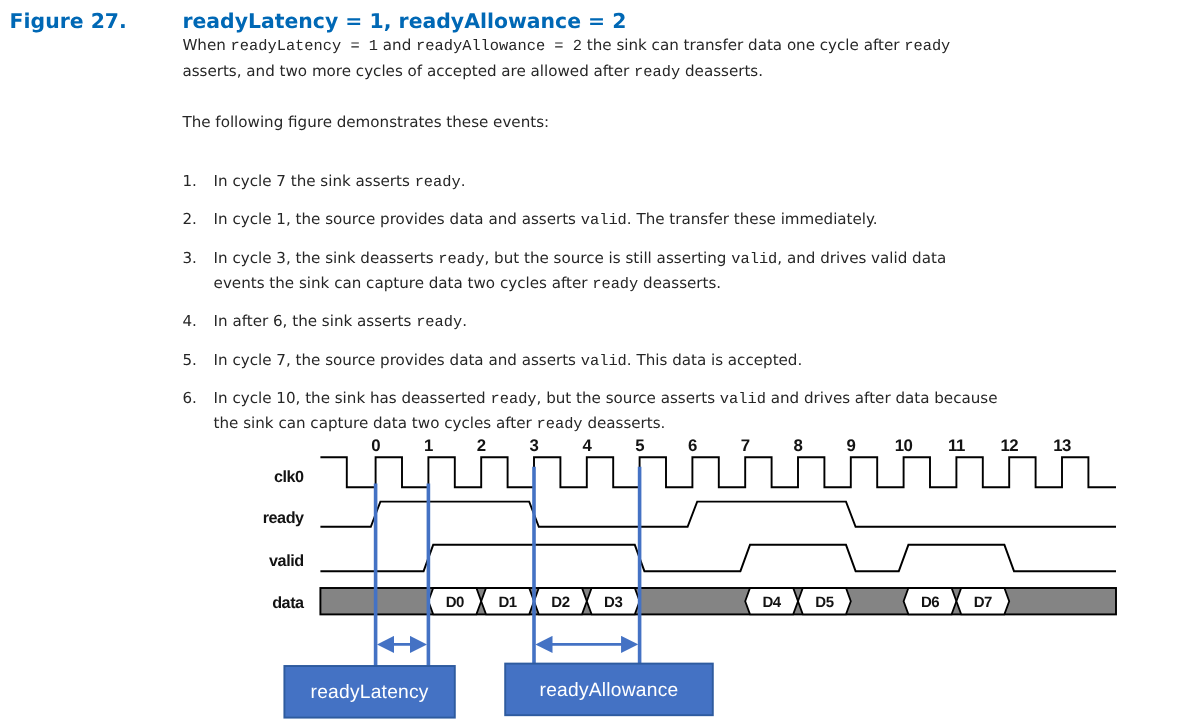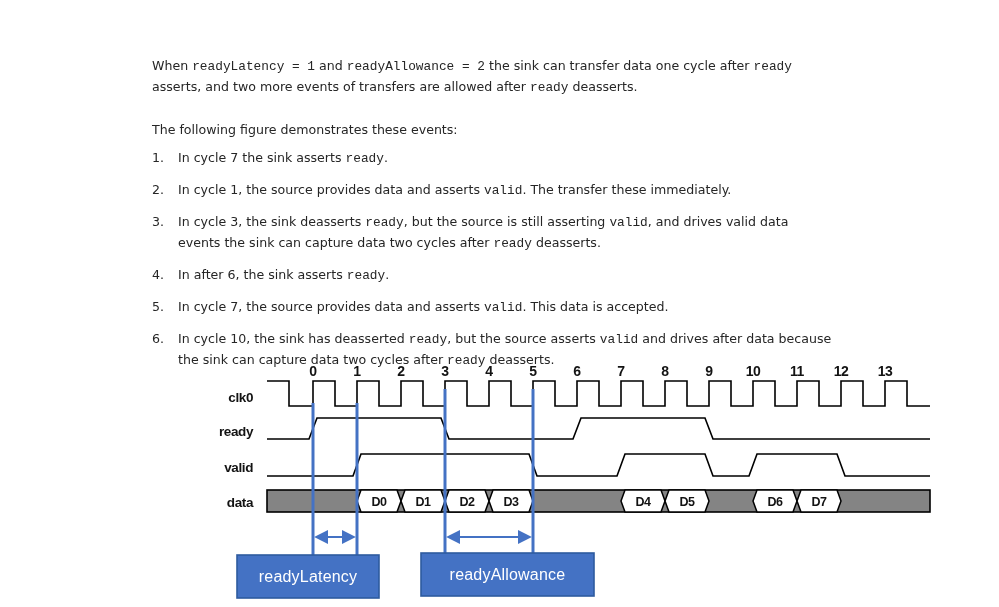--- a/index.html
+++ b/index.html
@@ -3,48 +3,50 @@
 <meta charset="utf-8">
 <style>
   html,body{margin:0;padding:0;background:#ffffff;}
   body{width:999px;height:607px;position:relative;overflow:hidden;
        font-family:"DejaVu Sans",sans-serif;color:#262626;}
 
   .fig-header{position:absolute;left:8px;top:8px;display:flex;
               font-weight:bold;font-size:17px;color:#0068B5;white-space:nowrap;}
   .fig-label{width:144px;flex:none;}
 
-  .content{position:absolute;left:152px;top:56px;width:840px;
+  .content{position:absolute;left:152px;top:28px;width:840px;
            font-size:12.6px;line-height:20px;}
   .para{margin:0 0 22px 0;}
-  .para.lead{margin:0 0 8px 0;}
+  .para.lead{margin:0 0 29px 0;}
   .code{font-family:"Liberation Mono","DejaVu Sans Mono",monospace;font-size:12.8px;}
 
   ol.events{list-style:none;margin:0;padding:0;}
   ol.events li{display:flex;margin:0 0 11px 0;}
   ol.events .num{flex:none;width:26px;}
   ol.events .itxt{flex:1;}
 
   #timing{position:absolute;left:0;top:355px;}
   #timing text{font-family:"Liberation Sans",sans-serif;font-weight:bold;fill:#131313;}
   #timing .t-num{font-size:14px;letter-spacing:-0.5px;}
   #timing .t-sig{font-size:13.5px;letter-spacing:-0.4px;}
   #timing .t-bus{font-size:12.5px;letter-spacing:-0.4px;}
   #timing .t-box{font-size:16px;font-weight:normal;fill:#ffffff;letter-spacing:0.2px;}
 </style>
 </head>
 <body>
 
 <div class="page">
 
   <div class="fig-header">
+    <div class="fig-label">Figure 27.</div>
+    <div class="fig-title">readyLatency = 1, readyAllowance = 2</div>
   </div>
 
   <div class="content">
-    <p class="para"><span>When </span><span class="code">readyLatency = 1</span><span> and </span><span class="code">readyAllowance = 2</span><span> the sink can transfer data one cycle after </span><span class="code">ready</span><br><span>asserts, and two more events of transfers are allowed after </span><span class="code">ready</span><span> deasserts.</span></p>
+    <p class="para"><span>When </span><span class="code">readyLatency = 1</span><span> and </span><span class="code">readyAllowance = 2</span><span> the sink can transfer data one cycle after </span><span class="code">ready</span><br><span>asserts, and two more cycles of accepted are allowed after </span><span class="code">ready</span><span> deasserts.</span></p>
     <p class="para lead"><span>The following figure demonstrates these events:</span></p>
     <ol class="events" id="event-list">
         <li>
           <span class="num">1.</span>
           <span class="itxt"><span>In cycle 7 the sink asserts </span><span class="code">ready</span><span>.</span></span>
         </li>
         <li>
           <span class="num">2.</span>
           <span class="itxt"><span>In cycle 1, the source provides data and asserts </span><span class="code">valid</span><span>. The transfer these immediately.</span></span>
         </li>

